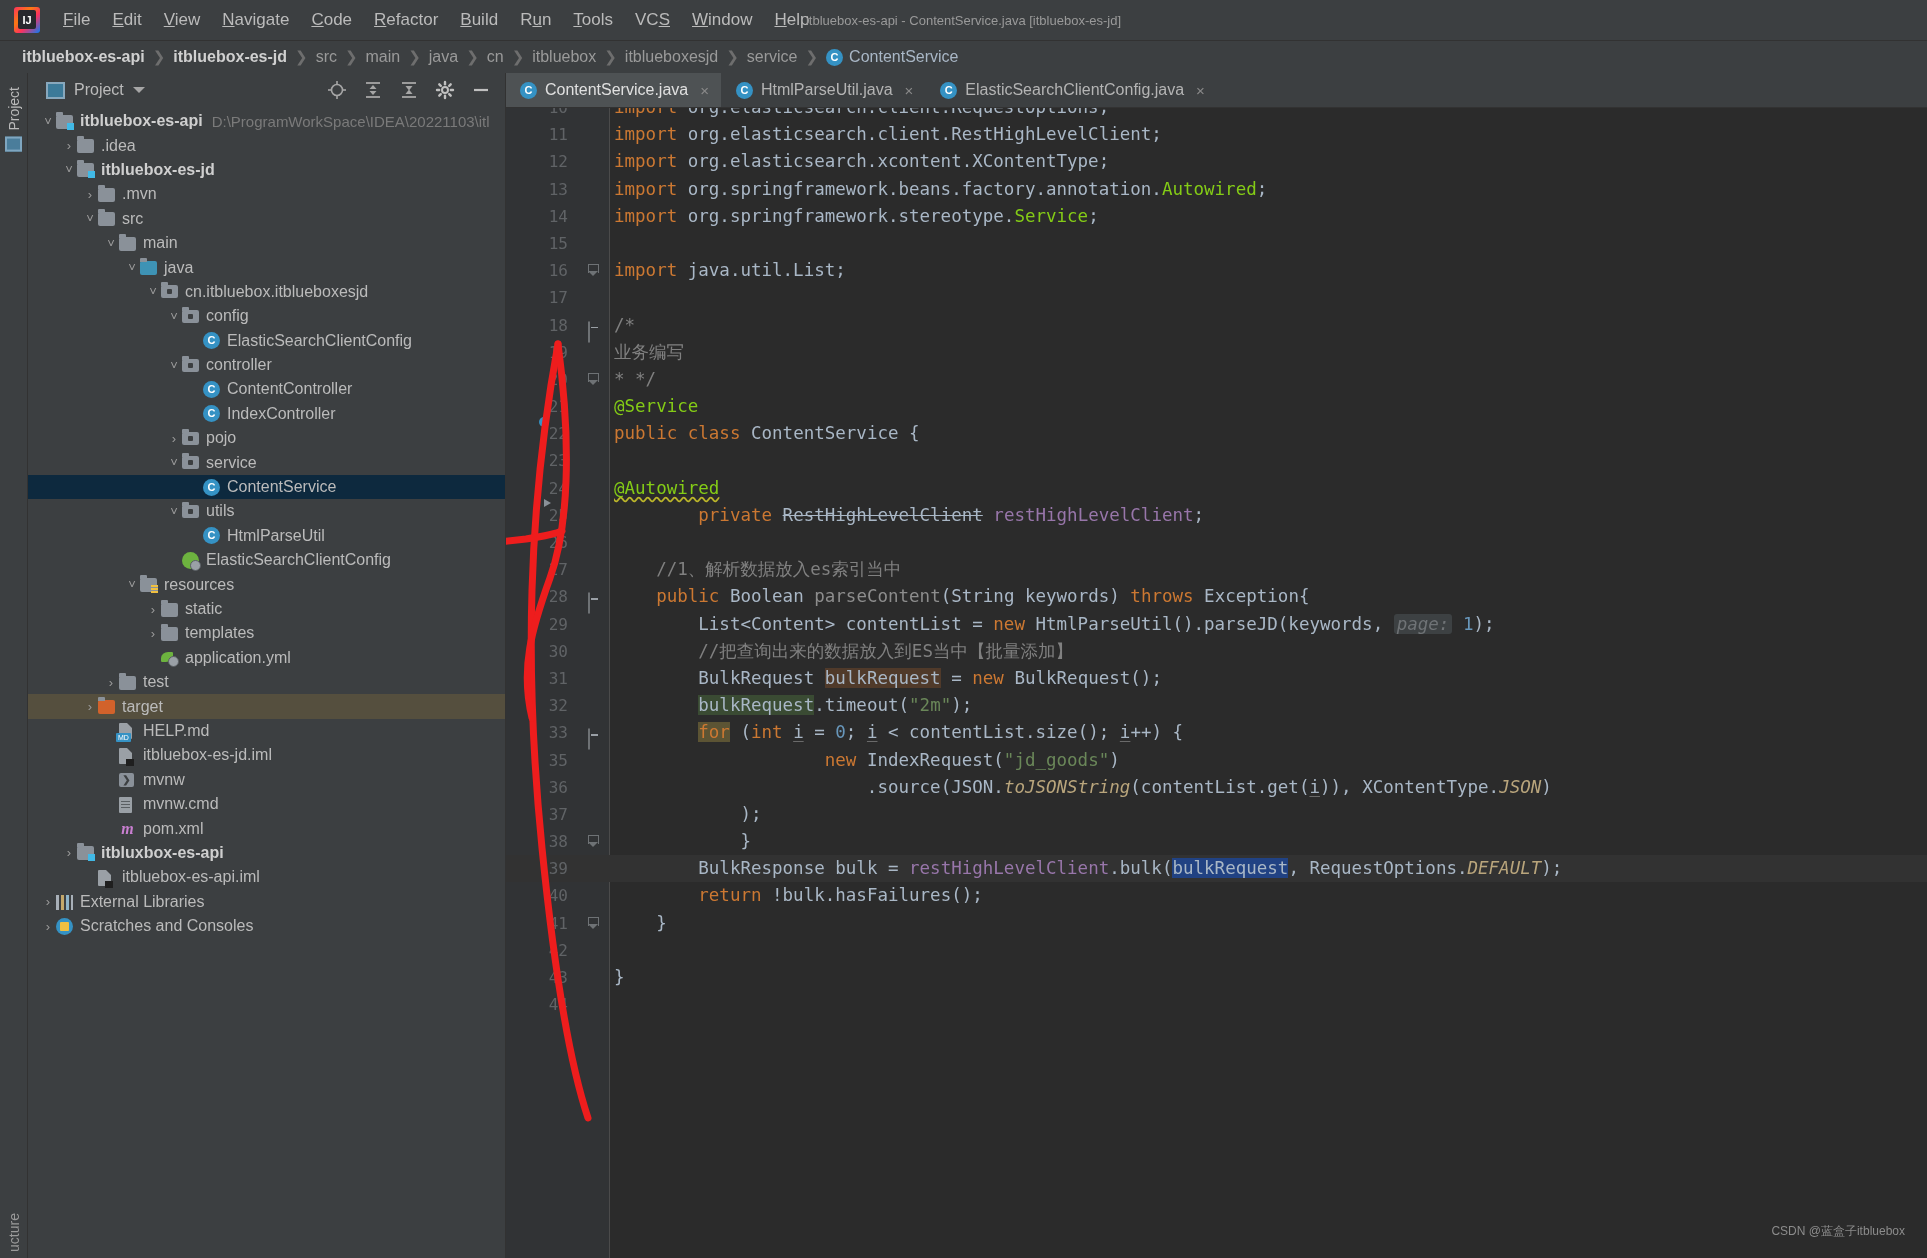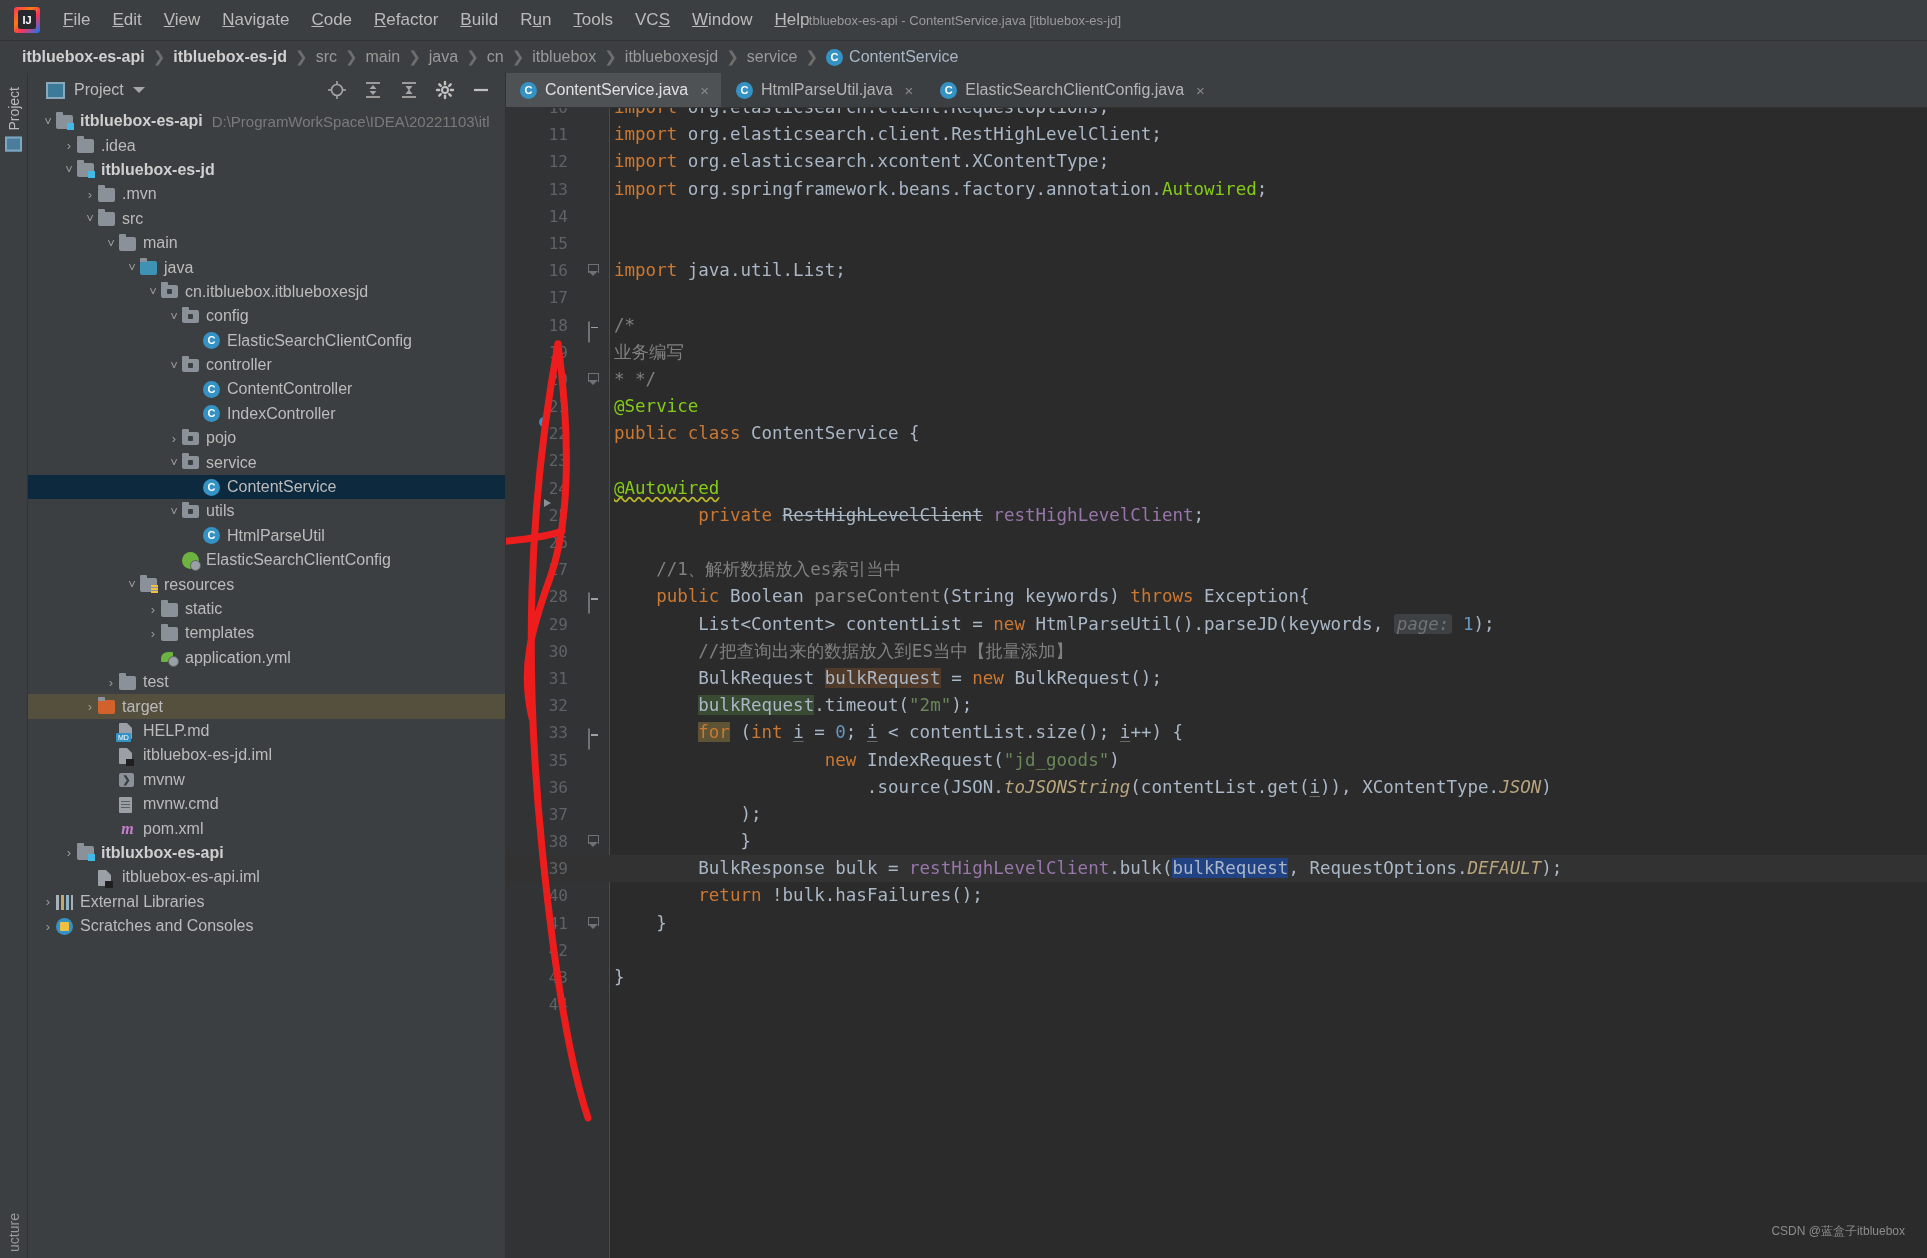--- a/index.html
+++ b/index.html
@@ -682,21 +682,21 @@
           </div>
         </div>
       <div class="code-area">
         <div class="gutter"></div>
         <div class="fold-col"></div>
         <div class="code-lines" id="code" style="top: -14px;">
             <div class="cl"><span class="lnum">10</span><span class="ctext"><span class="kw">import</span> org.elasticsearch.client.RequestOptions;</span></div>
             <div class="cl"><span class="lnum">11</span><span class="ctext"><span class="kw">import</span> org.elasticsearch.client.RestHighLevelClient;</span></div>
             <div class="cl"><span class="lnum">12</span><span class="ctext"><span class="kw">import</span> org.elasticsearch.xcontent.XContentType;</span></div>
             <div class="cl"><span class="lnum">13</span><span class="ctext"><span class="kw">import</span> org.springframework.beans.factory.annotation.<span class="ann">Autowired</span>;</span></div>
-            <div class="cl"><span class="lnum">14</span></div>
+            <div class="cl"><span class="lnum">14</span><span class="ctext"><span class="kw">import</span> org.springframework.stereotype.<span class="ann">Service</span>;</span></div>
             <div class="cl"><span class="lnum">15</span><span class="ctext"></span></div>
             <div class="cl"><span class="lnum">16</span><span class="foldm"><span class="fold-tip"></span></span><span class="ctext"><span class="kw">import</span> java.util.List;</span></div>
             <div class="cl"><span class="lnum">17</span><span class="ctext"></span></div>
             <div class="cl"><span class="lnum">18</span><span class="foldm"><span class="fold-mark"></span></span><span class="ctext"><span class="cmt">/*</span></span></div>
             <div class="cl"><span class="lnum">19</span><span class="ctext"><span class="cmt">业务编写</span></span></div>
             <div class="cl"><span class="lnum">20</span><span class="foldm"><span class="fold-tip"></span></span><span class="ctext"><span class="cmt">* */</span></span></div>
             <div class="cl"><span class="lnum">21</span><span class="ctext"><span class="ann">@Service</span></span></div>
             <div class="cl"><span class="lnum">22</span><span class="gicon"><span class="run-ico bean"></span></span><span class="ctext"><span class="kw">public</span> <span class="kw">class</span> <span class="typ">ContentService</span> {</span></div>
             <div class="cl"><span class="lnum">23</span><span class="ctext"></span></div>
             <div class="cl"><span class="lnum">24</span><span class="ctext"><span class="ann wavy">@Autowired</span></span></div>

